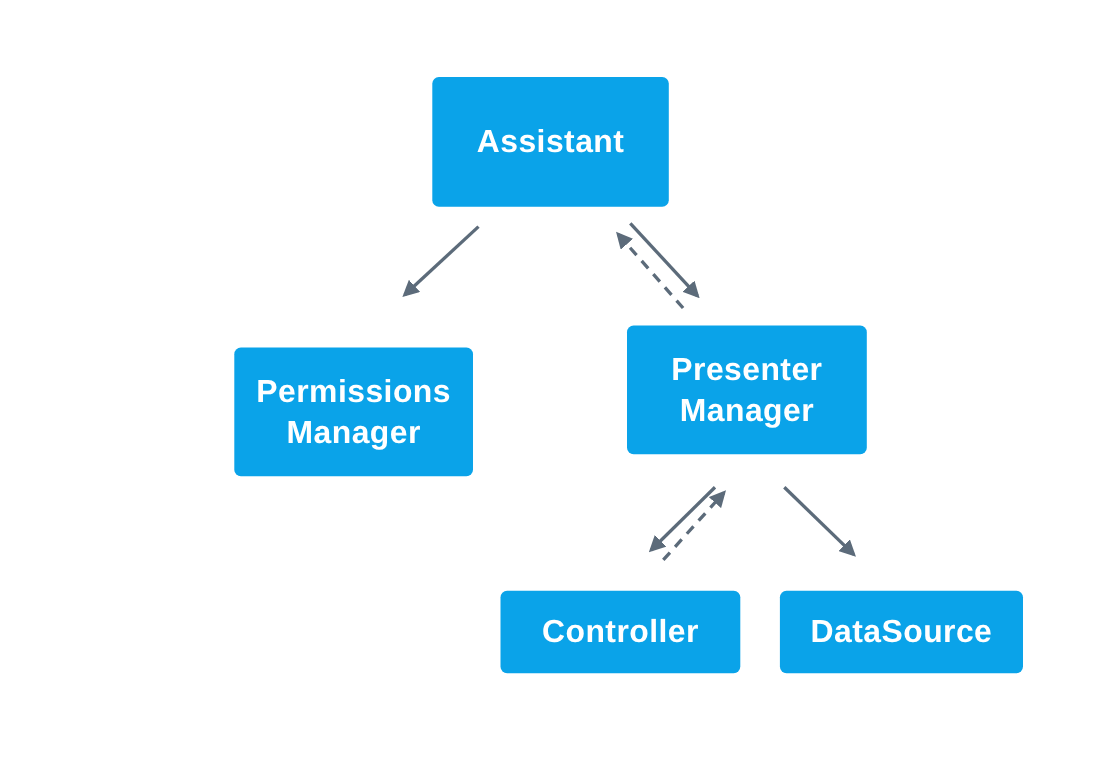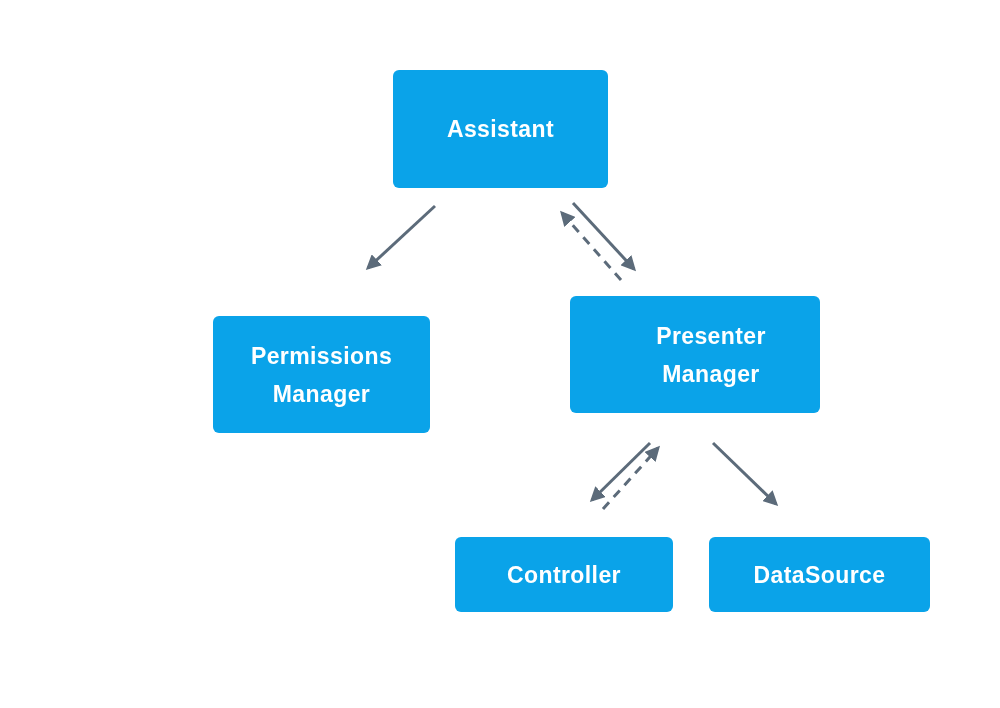--- a/index.html
+++ b/index.html
@@ -36,33 +36,33 @@
     position: absolute;
     background: var(--node-fill, #0aa3e9);
     color: var(--node-text, #ffffff);
     border-radius: 6px;
     display: flex;
     flex-direction: column;
     align-items: center;
     justify-content: center;
     text-align: center;
     font-weight: 700;
-    font-size: 23px;
+    font-size: 29px;
     letter-spacing: 0.4px;
   }
   .node .line {
     display: block;
     line-height: 38px;
   }
   .node.single .line {
     line-height: 26px;
   }
   .node-assistant   { left: 393px; top: 70px;  width: 215px; height: 118px; }
   .node-permissions { left: 213px; top: 296px; width: 217px; height: 117px; margin-top: 20px; }
-  .node-presenter   { left: 570px; top: 296px; width: 218px; height: 117px; padding-left: 32px; }
+  .node-presenter   { left: 570px; top: 296px; width: 218px; height: 117px; }
   .node-controller  { left: 455px; top: 537px; width: 218px; height: 75px; }
   .node-datasource  { left: 709px; top: 537px; width: 221px; height: 75px; }
 </style>
 </head>
 <body>
 
 <div class="canvas">
 
   <svg class="edges-layer" viewBox="0 0 1000 708" xmlns="http://www.w3.org/2000/svg">
     <defs>

